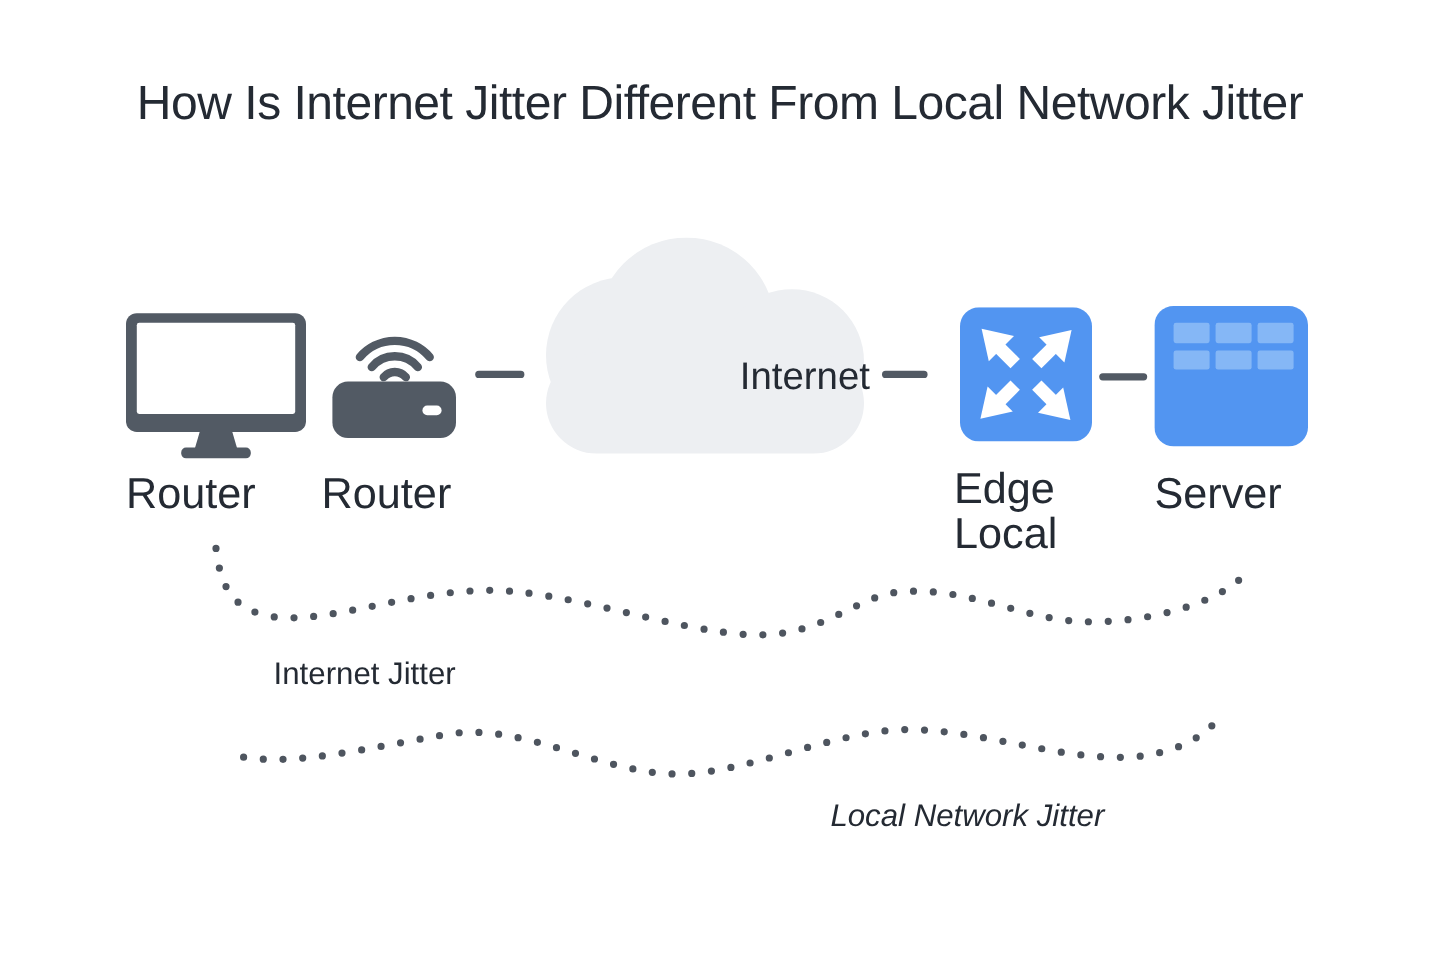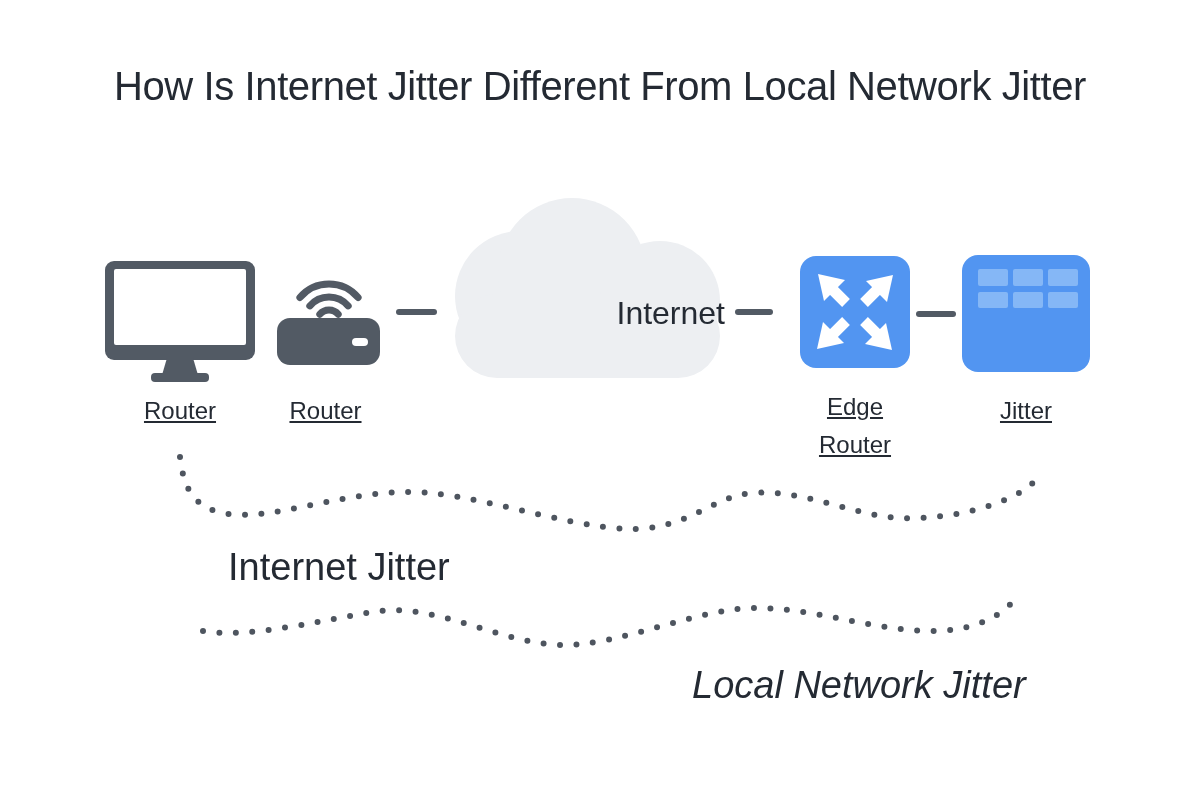--- a/index.html
+++ b/index.html
@@ -25,30 +25,29 @@
     font-size: 40px;
     font-weight: 500;
     letter-spacing: -0.4px;
     color: var(--color-text, #242a33);
     white-space: nowrap;
   }
   .abs { position: absolute; }
 
   .node-label {
     position: absolute;
-    text-align: center;
-    font-size: 24px;
+    text-align: left;
+    font-size: 36px;
     font-weight: 500;
     color: var(--color-text, #242a33);
     line-height: 38px;
-    text-decoration: underline;
   }
   .jitter-label {
     position: absolute;
-    font-size: 38px;
+    font-size: 26px;
     font-weight: 500;
     color: var(--color-text, #242a33);
     white-space: nowrap;
   }
   .cloud-label {
     position: absolute;
     left: 450px;
     top: 295px;
     width: 275px;
     text-align: right;
@@ -141,22 +140,22 @@
       <rect class="fill-blue-lt" x="51" y="14" width="30" height="17" rx="2"></rect>
       <rect class="fill-blue-lt" x="86" y="14" width="30" height="17" rx="2"></rect>
       <rect class="fill-blue-lt" x="16" y="37" width="30" height="16" rx="2"></rect>
       <rect class="fill-blue-lt" x="51" y="37" width="30" height="16" rx="2"></rect>
       <rect class="fill-blue-lt" x="86" y="37" width="30" height="16" rx="2"></rect>
     </g>
   </svg>
 
   <div class="node-label" style="left:105px; top:392px; width:150px;">Router</div>
   <div class="node-label" style="left:268px; top:392px; width:115px;">Router</div>
-  <div class="node-label" style="left:795px; top:388px; width:120px;">Edge Router</div>
-  <div class="node-label" style="left:962px; top:392px; width:128px;">Jitter</div>
+  <div class="node-label" style="left:795px; top:388px; width:120px;">Edge Local</div>
+  <div class="node-label" style="left:962px; top:392px; width:128px;">Server</div>
 
   <svg class="abs" style="left:0; top:0;" width="1200" height="800" viewBox="0 0 1200 800">
     <path class="dots-path" d="M 180 457
              C 184 492, 196 509, 228 514
              C 272 520, 335 494, 402 492
              C 468 490, 560 526, 626 529
              C 688 531, 712 496, 752 493
              C 806 489, 852 516, 902 518
              C 952 520, 1014 504, 1037 479"></path>
     <path class="dots-path" d="M 203 631

